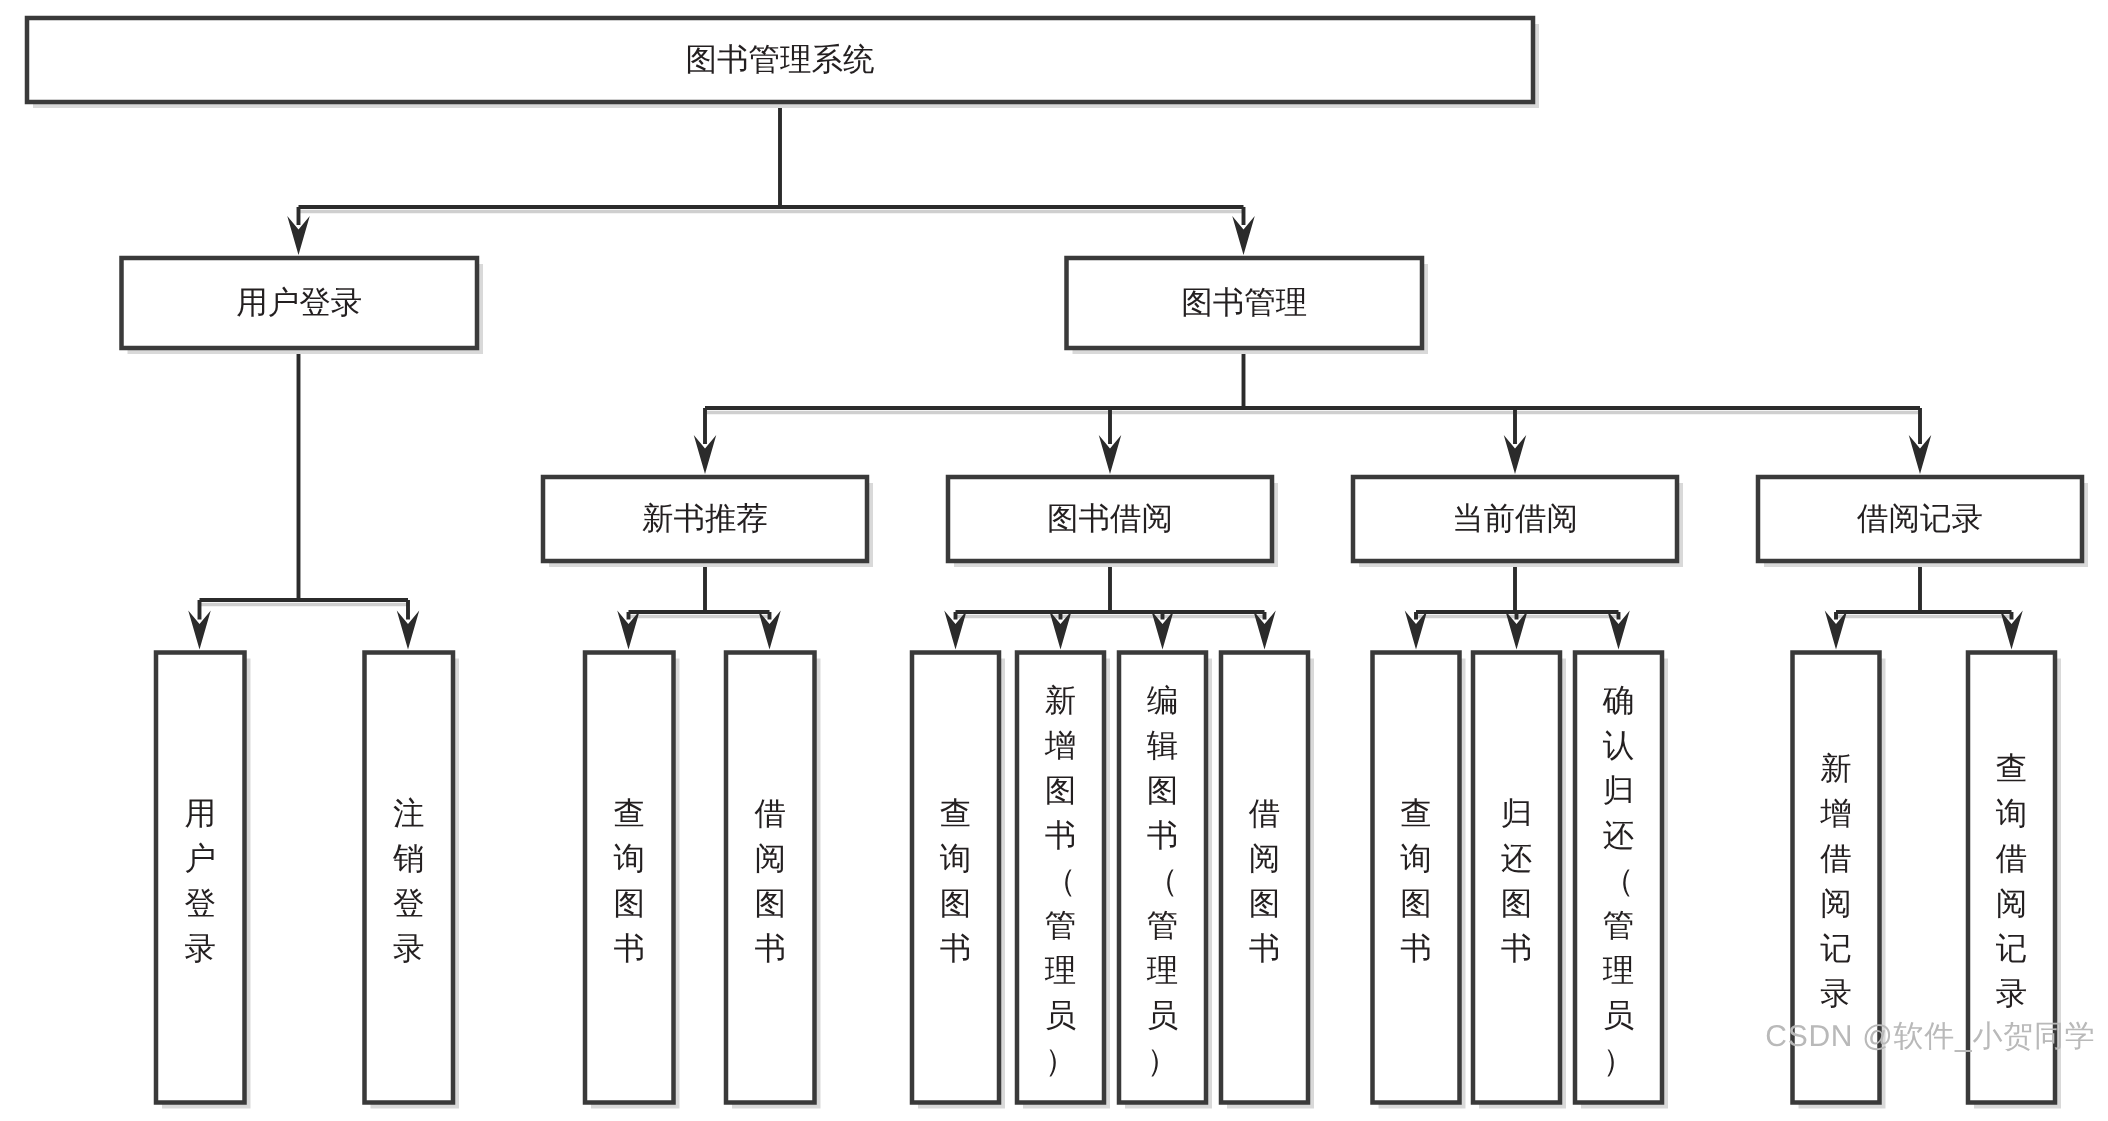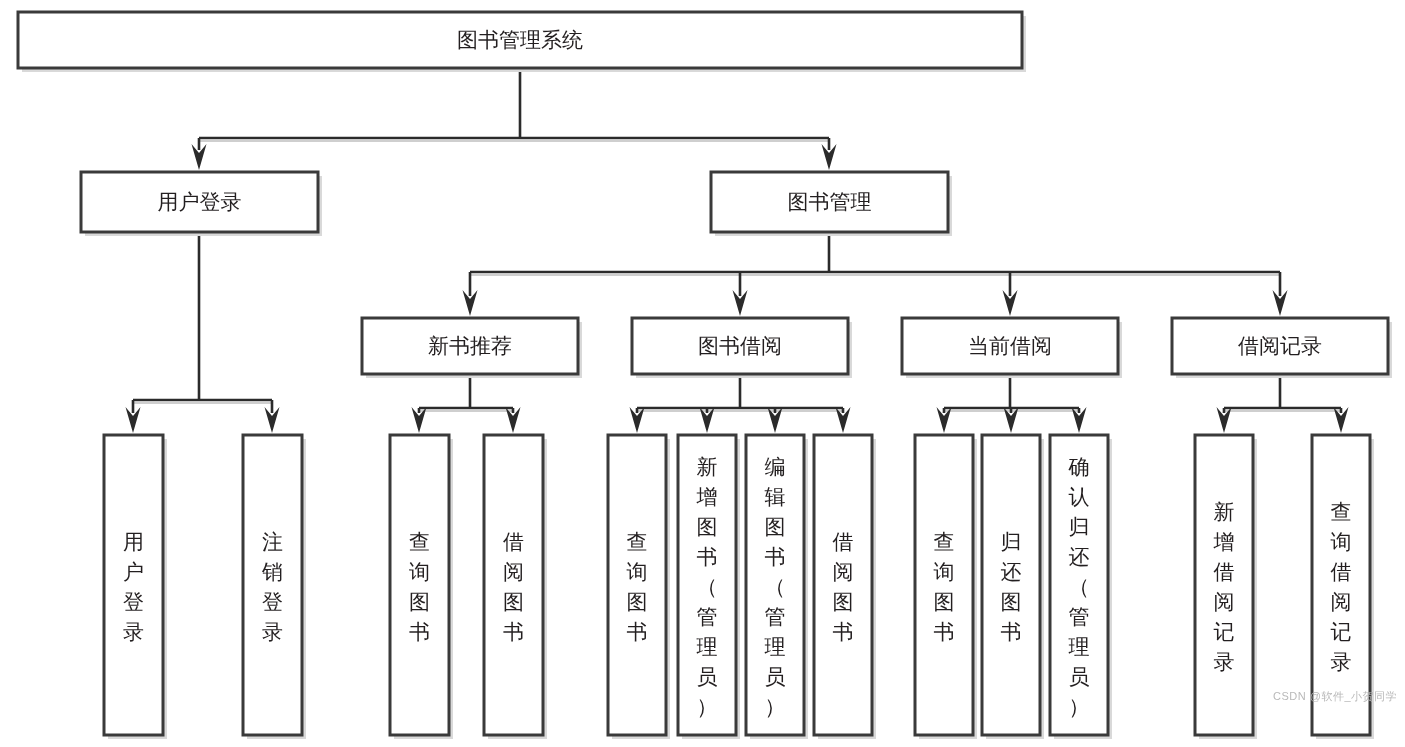--- a/index.html
+++ b/index.html
@@ -20,21 +20,21 @@
     font-family:"Liberation Sans","DejaVu Sans",sans-serif;
     fill:#231f20;font-size:21px;text-anchor:middle;dominant-baseline:middle;
   }
   .node-label-vert{
     font-family:"Liberation Sans","DejaVu Sans",sans-serif;
     fill:#231f20;font-size:21px;text-anchor:middle;
   }
   .watermark{
     position:absolute;right:8px;bottom:6px;
     font-family:"Liberation Sans","DejaVu Sans",sans-serif;
-    font-size:11px;color:#b9b9b9;letter-spacing:.5px;white-space:nowrap;
+    font-size:20px;color:#b9b9b9;letter-spacing:.5px;white-space:nowrap;
     pointer-events:none;
   }
 </style>
 </head>
 <body>
 
 <div id="diagram-root">
   <svg id="diagram" viewBox="0 0 1405 747">
     <g id="links-layer">
         <g>

